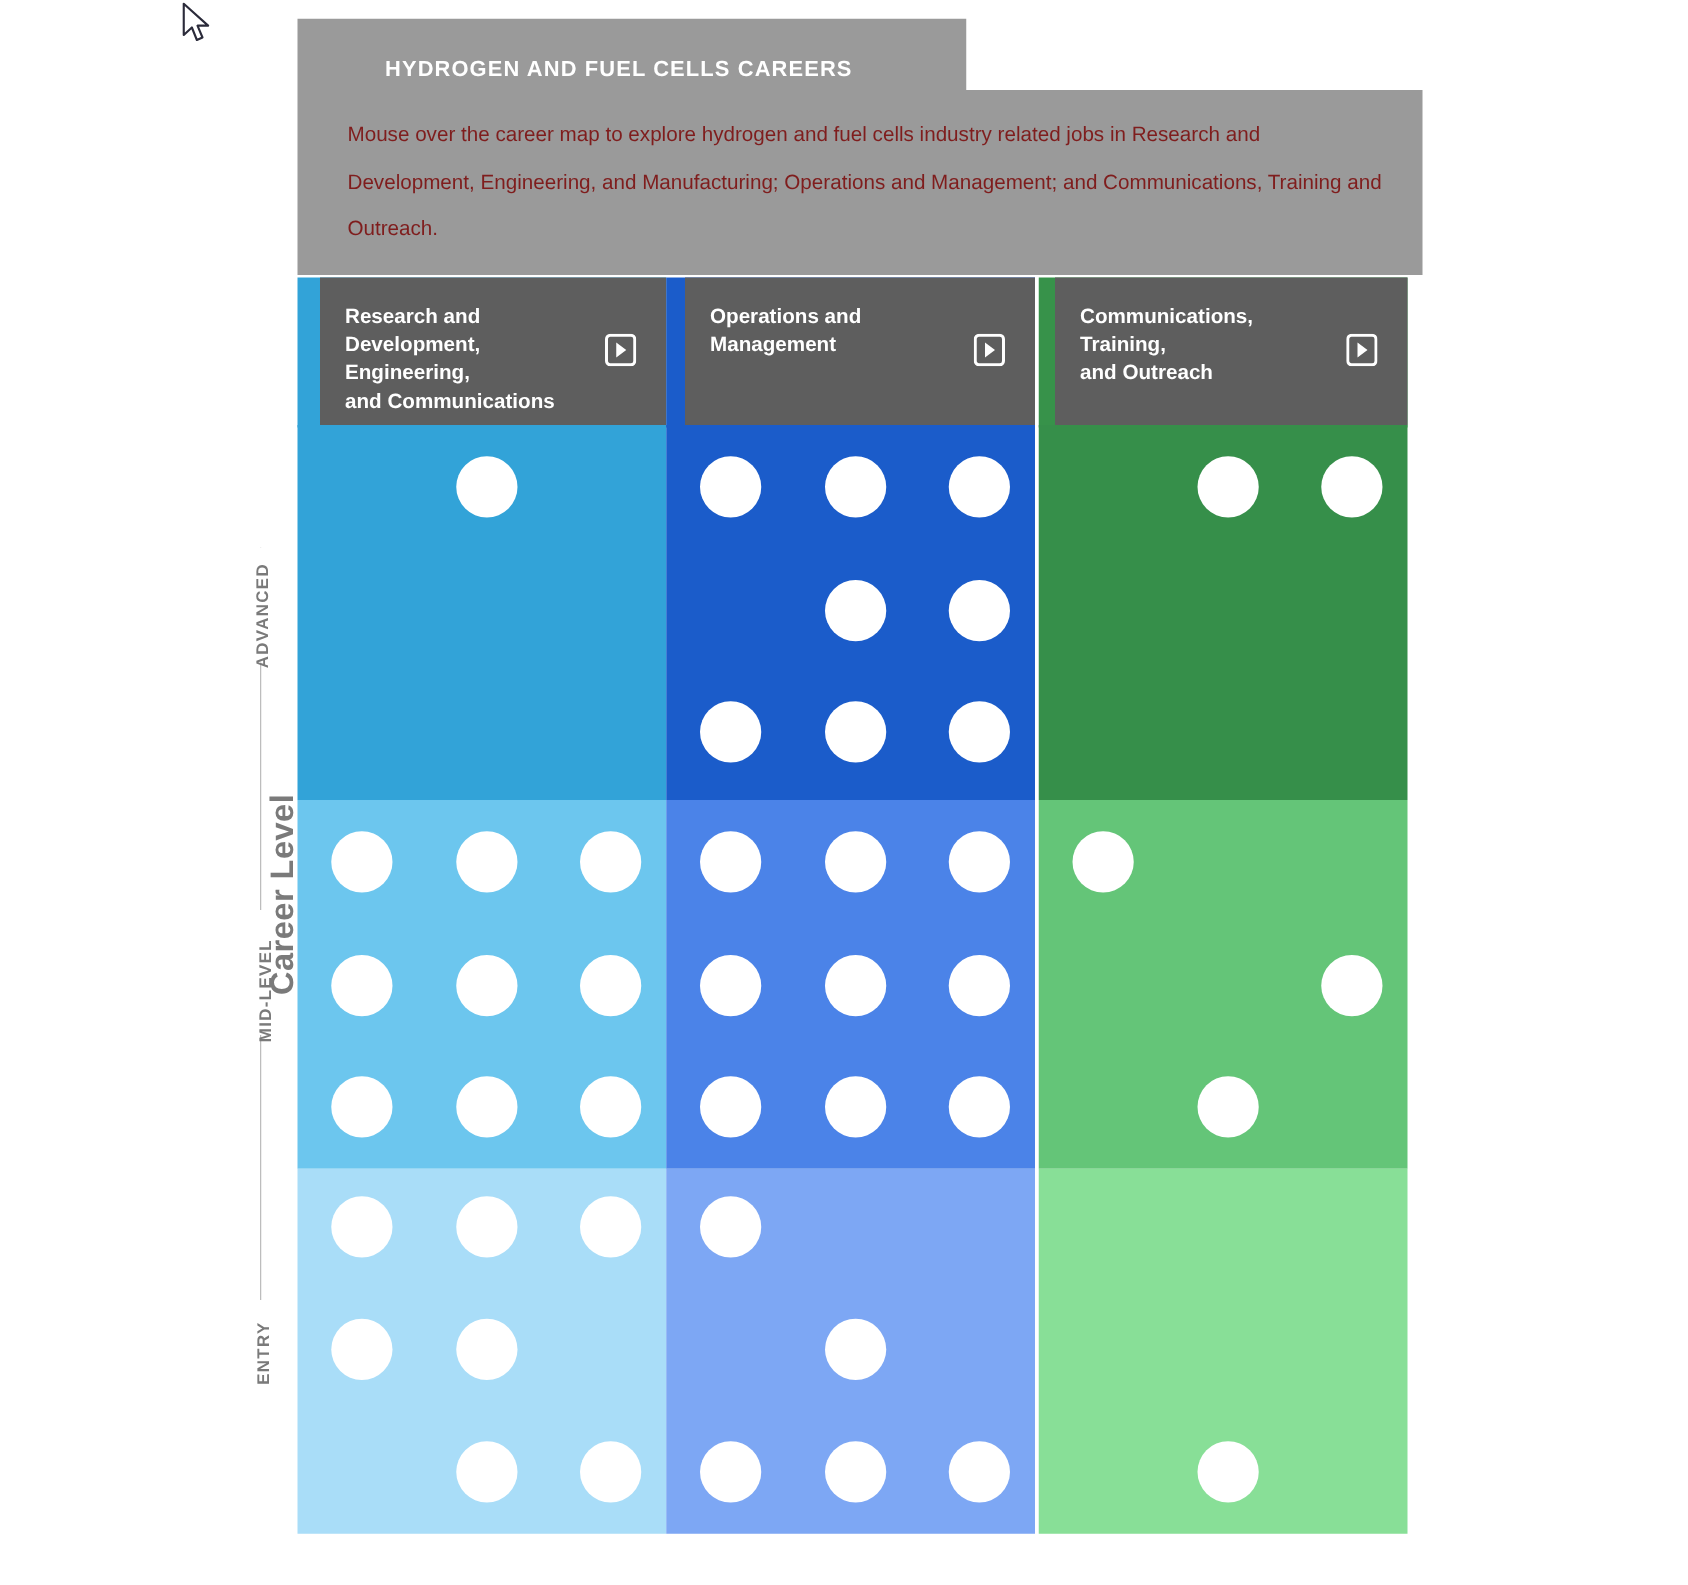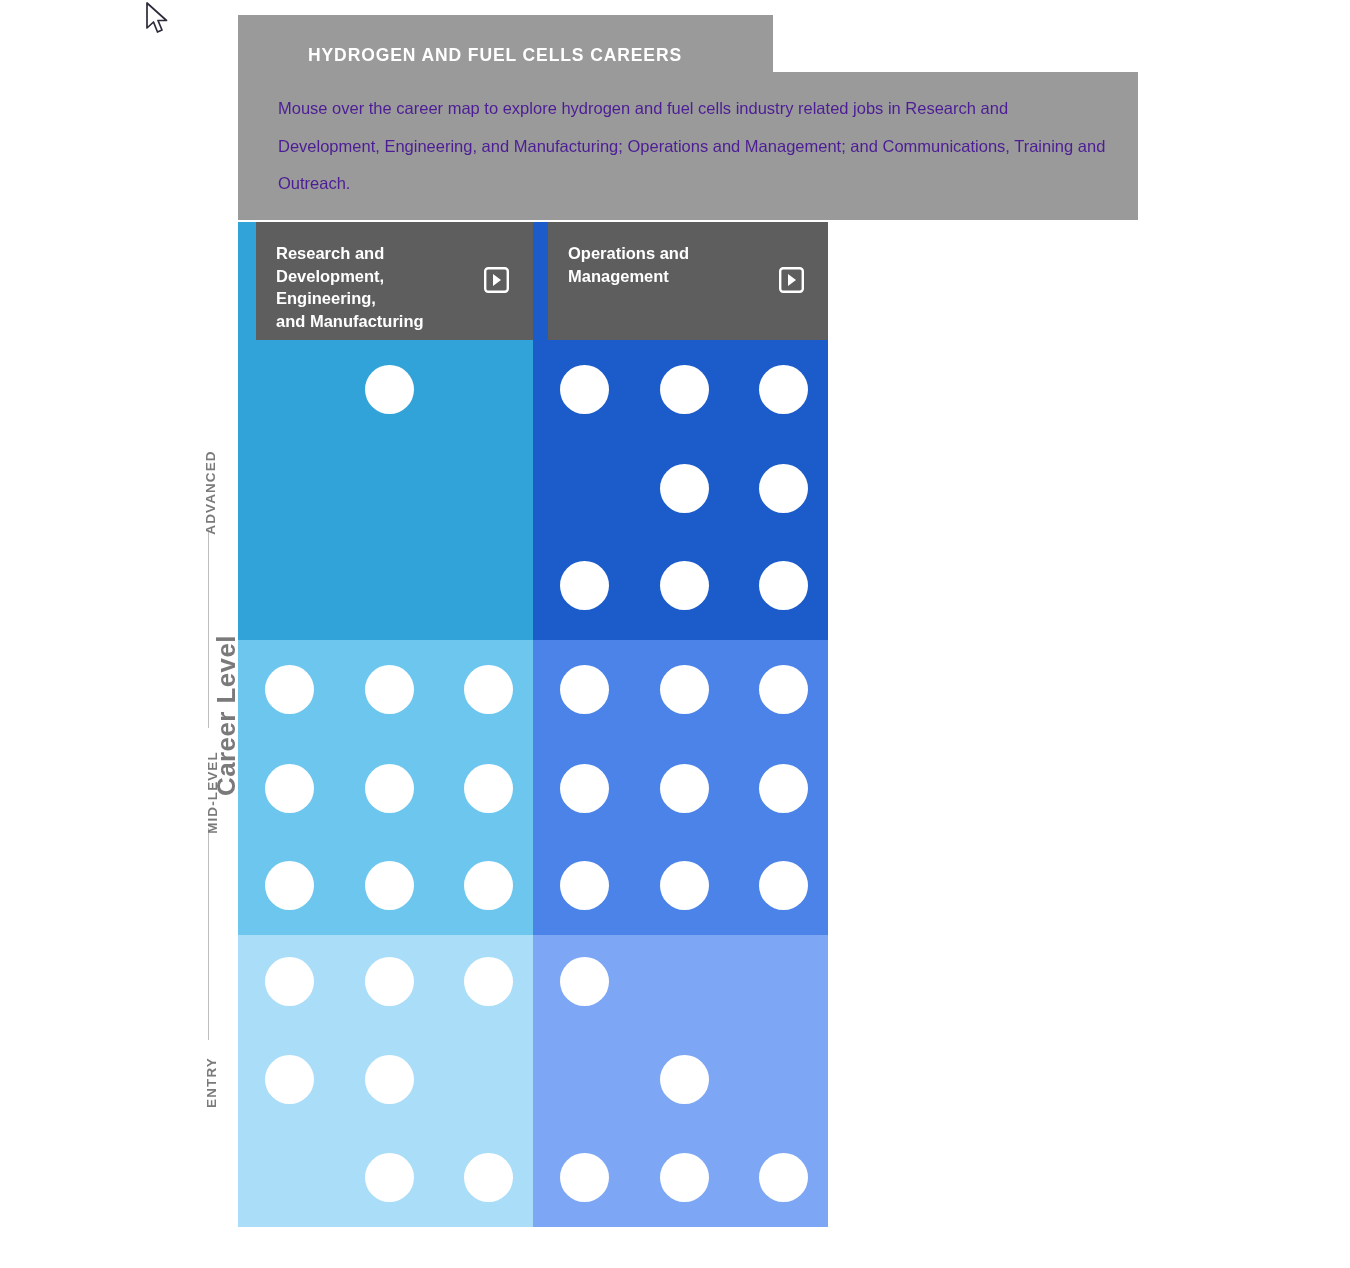--- a/index.html
+++ b/index.html
@@ -63,21 +63,21 @@
     height: 148px;
     background: #9a9a9a;
   }
   .intro-text {
     position: absolute;
     left: 40px;
     top: 18px;
     width: 835px;
     font-size: 16.5px;
     line-height: 37.5px;
-    color: #4c1d95;
+    color: #7f1d1d;
   }
 
   
   .axis-title {
     position: absolute;
     left: 96px;
     top: 700px;
     width: 260px;
     text-align: center;
     transform: rotate(-90deg);
@@ -232,21 +232,21 @@
   <div class="tier-label tier-ent">ENTRY</div>
 
   <div class="matrix">
 
     <div class="col col-0">
       <div class="col-accent" style="background: rgb(50, 163, 216);"></div>
       <div class="col-head" style="background: rgb(94, 94, 94);">
         <div class="col-head-label">Research and
 Development,
 Engineering,
-and Manufacturing</div>
+and Communications</div>
         <div class="play-icon">
           <svg width="25" height="26" viewBox="0 0 25 26">
             <rect x="1.2" y="1.2" width="22.6" height="23.6" rx="3" ry="3" fill="none" stroke="#ffffff" stroke-width="2.4"></rect>
             <path d="M9 7 L17 13 L9 19 Z" fill="#ffffff"></path>
           </svg>
         </div>
       </div>
       <div class="tier-cell cell-adv" style="background: rgb(50, 163, 216);">
           <div class="dot dr-0 dc-1"></div>
         </div>
@@ -307,15 +307,41 @@
         </div>
       <div class="tier-cell cell-ent" style="background: rgb(125, 167, 244);">
           <div class="dot dr-0 dc-0"></div>
           <div class="dot dr-1 dc-1"></div>
           <div class="dot dr-2 dc-0"></div>
           <div class="dot dr-2 dc-1"></div>
           <div class="dot dr-2 dc-2"></div>
         </div>
     </div>
 
+    <div class="col col-2">
+      <div class="col-accent" style="background: rgb(55, 146, 74);"></div>
+      <div class="col-head" style="background: rgb(94, 94, 94);">
+        <div class="col-head-label">Communications,
+Training,
+and Outreach</div>
+        <div class="play-icon">
+          <svg width="25" height="26" viewBox="0 0 25 26">
+            <rect x="1.2" y="1.2" width="22.6" height="23.6" rx="3" ry="3" fill="none" stroke="#ffffff" stroke-width="2.4"></rect>
+            <path d="M9 7 L17 13 L9 19 Z" fill="#ffffff"></path>
+          </svg>
+        </div>
+      </div>
+      <div class="tier-cell cell-adv" style="background: rgb(54, 143, 74);">
+          <div class="dot dr-0 dc-1"></div>
+          <div class="dot dr-0 dc-2"></div>
+        </div>
+      <div class="tier-cell cell-mid" style="background: rgb(100, 197, 120);">
+          <div class="dot dr-0 dc-0"></div>
+          <div class="dot dr-1 dc-2"></div>
+          <div class="dot dr-2 dc-1"></div>
+        </div>
+      <div class="tier-cell cell-ent" style="background: rgb(136, 223, 151);">
+          <div class="dot dr-2 dc-1"></div>
+        </div>
+    </div>
 
   </div>
 </div>
 
 </body></html>

